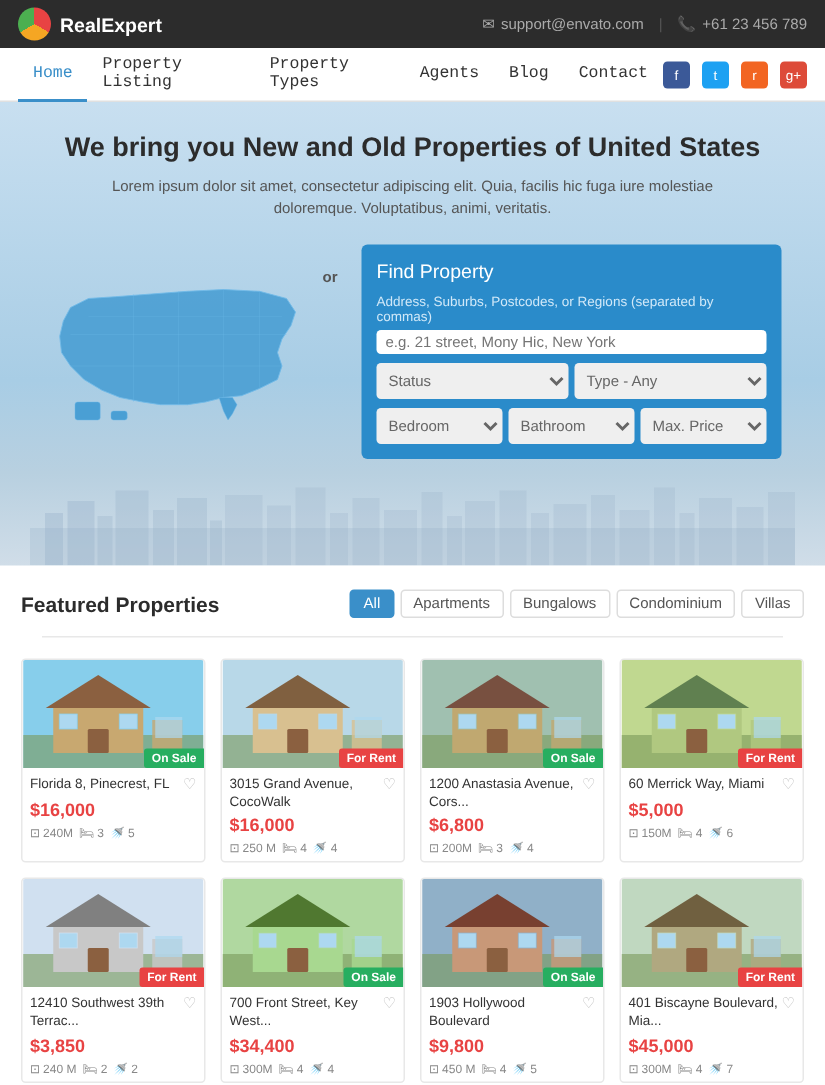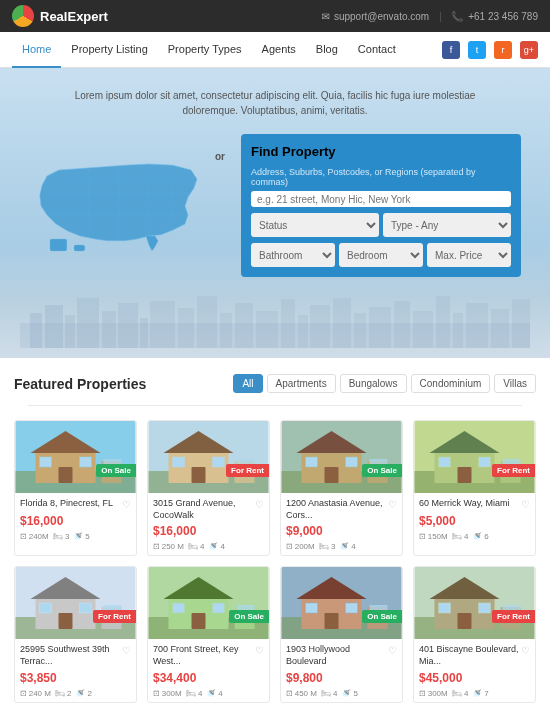--- a/index.html
+++ b/index.html
@@ -9,59 +9,59 @@
     .header { background: #2c2c2c; height: 32px; display: flex; align-items: center; justify-content: space-between; padding: 0 12px; }
     .logo-area { display: flex; align-items: center; gap: 6px; }
     .logo-circle { width: 22px; height: 22px; border-radius: 50%; background: conic-gradient(#e84343 0deg 120deg, #f5a623 120deg 240deg, #4caf50 240deg 360deg); }
     .logo-text { color: #fff; font-size: 13px; font-weight: bold; }
     .header-right { display: flex; align-items: center; gap: 10px; color: #aaa; font-size: 10px; }
     .header-right span { display: flex; align-items: center; gap: 4px; }
     .divider-v { color: #555; }
 
     
     .nav { background: #fff; border-bottom: 1px solid #e0e0e0; height: 36px; display: flex; align-items: center; justify-content: space-between; padding: 0 12px; }
-    .nav-links { display: flex; gap: 0; }
+    .nav-links { display: flex; gap: 0; font-family: Liberation Mono, monospace; }
     .nav-link { padding: 0 10px; font-size: 11px; color: #333; cursor: pointer; height: 36px; display: flex; align-items: center; border-bottom: 2px solid transparent; }
     .nav-link.active { border-bottom: 2px solid #3a8fc9; color: #3a8fc9; }
     .nav-social { display: flex; gap: 8px; align-items: center; }
     .social-icon { width: 18px; height: 18px; border-radius: 3px; background: #bbb; display: flex; align-items: center; justify-content: center; font-size: 9px; color: #fff; cursor: pointer; }
     .social-fb { background: #3b5998; }
     .social-tw { background: #1da1f2; }
     .social-rss { background: #f26522; }
     .social-gp { background: #dd4b39; }
 
     
     .hero { background: linear-gradient(180deg, #c8dff0 0%, #a8cde5 60%, #b8d0e0 80%, #d0dde8 100%); min-height: 290px; padding: 20px 20px 0 20px; text-align: center; position: relative; overflow: hidden; }
     .hero-title { font-size: 18px; font-weight: bold; color: #2c2c2c; margin-bottom: 8px; }
     .hero-subtitle { font-size: 10px; color: #555; max-width: 440px; margin: 0 auto 16px; line-height: 1.5; }
     .us-map { width: 180px; height: 110px; }
 
     .search-box { background: #2a8bca; border-radius: 4px; padding: 10px; width: 280px; text-align: left; }
-    .search-box-title { color: #000000; font-size: 13px; font-weight: bold; margin-bottom: 8px; }
+    .search-box-title { color: #ffffff; font-size: 13px; font-weight: normal; margin-bottom: 8px; }
     .search-row1 { display: flex; flex-direction: column; gap: 4px; margin-bottom: 6px; }
     .search-label { color: #d0e8f8; font-size: 9px; }
     .search-input-wide { width: 100%; height: 16px; border: none; border-radius: 3px; padding: 0 6px; font-size: 10px; color: #666; }
     .search-row2 { display: flex; gap: 4px; margin-bottom: 6px; }
     .search-select { flex: 1; height: 24px; border: none; border-radius: 3px; font-size: 10px; color: #666; padding: 0 4px; }
     .search-row3 { display: flex; gap: 4px; align-items: center; }
     .search-select-sm { flex: 1; height: 24px; border: none; border-radius: 3px; font-size: 10px; color: #666; padding: 0 4px; }
 
     
     .featured-section { padding: 16px 14px; }
     .featured-header { display: flex; align-items: center; justify-content: space-between; margin-bottom: 12px; }
     .featured-title { font-size: 14px; font-weight: bold; color: #2c2c2c; }
     .filter-tabs { display: flex; gap: 4px; }
     .filter-tab { padding: 3px 8px; font-size: 10px; border: 1px solid #ddd; border-radius: 3px; cursor: pointer; color: #555; background: #fff; }
     .filter-tab.active { background: #3a8fc9; color: #fff; border-color: #3a8fc9; }
 
     
     .property-grid { display: grid; grid-template-columns: repeat(4, 1fr); gap: 10px; }
     .prop-card { border: 1px solid #e8e8e8; border-radius: 3px; overflow: hidden; cursor: pointer; }
     .prop-img { width: 100%; height: 72px; position: relative; overflow: hidden; }
-    .prop-badge { position: absolute; bottom: 16px; right: 0; font-size: 8px; color: #fff; padding: 2px 5px; border-radius: 2px 0 0 2px; font-weight: bold; }
+    .prop-badge { position: absolute; bottom: 0; right: 0; font-size: 8px; color: #fff; padding: 2px 5px; border-radius: 2px 0 0 2px; font-weight: bold; }
     .badge-sale { background: #27ae60; }
     .badge-rent { background: #e84343; }
     .prop-info { padding: 5px 5px 4px; }
     .prop-address { font-size: 9px; color: #333; line-height: 1.3; display: flex; justify-content: space-between; align-items: flex-start; }
     .prop-heart { color: #bbb; font-size: 10px; }
     .prop-price { font-size: 12px; font-weight: bold; color: #e84343; margin: 3px 0 4px; }
     .prop-details { display: flex; gap: 4px; flex-wrap: wrap; }
     .prop-detail { display: flex; align-items: center; gap: 2px; font-size: 8px; color: #888; }
     .detail-icon { font-size: 8px; }
 
@@ -102,20 +102,21 @@
   </div>
   <div class="nav-social">
     <div class="social-icon social-fb">f</div>
     <div class="social-icon social-tw">t</div>
     <div class="social-icon social-rss">r</div>
     <div class="social-icon social-gp">g+</div>
   </div>
 </div>
 
 <div class="hero">
+  <div class="hero-title">We bring you New and Old Properties of United States</div>
   <div class="hero-subtitle">Lorem ipsum dolor sit amet, consectetur adipiscing elit. Quia, facilis hic fuga iure molestiae doloremque. Voluptatibus, animi, veritatis.</div>
 
   <div class="hero-map-row">
 
     <div style="position:relative; display:flex; align-items:flex-start; gap:6px;">
       <svg class="us-map" viewBox="0 0 300 180" xmlns="http://www.w3.org/2000/svg">
 
         <path d="M30,40 L50,30 L80,28 L120,25 L160,22 L200,20 L240,22 L270,30 L280,45 L275,60 L265,75 L260,90 L265,105 L260,120 L240,130 L220,138 L200,140 L180,145 L160,148 L130,148 L110,145 L85,140 L65,132 L45,120 L30,105 L20,90 L18,72 L22,55 Z" fill="#4a9fd4" stroke="#6bb8e8" stroke-width="1" opacity="0.9"></path>
 
         <line x1="100" y1="25" x2="100" y2="145" stroke="#6bb8e8" stroke-width="0.5" opacity="0.6"></line>
@@ -152,25 +153,25 @@
         <select class="search-select">
           <option>Type - Any</option>
           <option>Apartment</option>
           <option>Bungalow</option>
           <option>Villa</option>
         </select>
       </div>
 
       <div class="search-row3">
         <select class="search-select-sm">
-          <option>Bathroom</option>
+          <option>Bedroom</option>
           <option>1</option><option>2</option><option>3</option><option>4</option>
         </select>
         <select class="search-select-sm">
-          <option>Bedroom</option>
+          <option>Bathroom</option>
           <option>1</option><option>2</option><option>3</option><option>4</option>
         </select>
         <select class="search-select-sm">
           <option>Max. Price</option>
         </select>
 
       </div>
     </div>
   </div>
 
@@ -327,21 +328,21 @@
         <rect x="86" y="40" width="20" height="22" fill="#c0a870" opacity="0.8"></rect>
         <rect x="88" y="38" width="18" height="14" fill="#add8f0" opacity="0.7"></rect>
       </svg>
       <div class="prop-badge badge-sale">On Sale</div>
     </div>
     <div class="prop-info">
       <div class="prop-address">
         <span>1200 Anastasia Avenue, Cors...</span>
         <span class="prop-heart">♡</span>
       </div>
-      <div class="prop-price">$9,000</div>
+      <div class="prop-price">$6,800</div>
       <div class="prop-details">
         <div class="prop-detail">
           <span class="detail-icon">⊡</span>
           <span>200M</span>
         </div>
         <div class="prop-detail">
           <span class="detail-icon">🛏</span>
           <span>3</span>
         </div>
         <div class="prop-detail">
@@ -408,21 +409,21 @@
         <rect x="24" y="36" width="12" height="10" fill="#add8f0" stroke="#d0e0f0" stroke-width="0.5"></rect>
         <rect x="64" y="36" width="12" height="10" fill="#add8f0" stroke="#d0e0f0" stroke-width="0.5"></rect>
 
         <rect x="86" y="40" width="20" height="22" fill="#c8c8c8" opacity="0.8"></rect>
         <rect x="88" y="38" width="18" height="14" fill="#add8f0" opacity="0.7"></rect>
       </svg>
       <div class="prop-badge badge-rent">For Rent</div>
     </div>
     <div class="prop-info">
       <div class="prop-address">
-        <span>25995 Southwest 39th Terrac...</span>
+        <span>12410 Southwest 39th Terrac...</span>
         <span class="prop-heart">♡</span>
       </div>
       <div class="prop-price">$3,850</div>
       <div class="prop-details">
         <div class="prop-detail">
           <span class="detail-icon">⊡</span>
           <span>240 M</span>
         </div>
         <div class="prop-detail">
           <span class="detail-icon">🛏</span>

